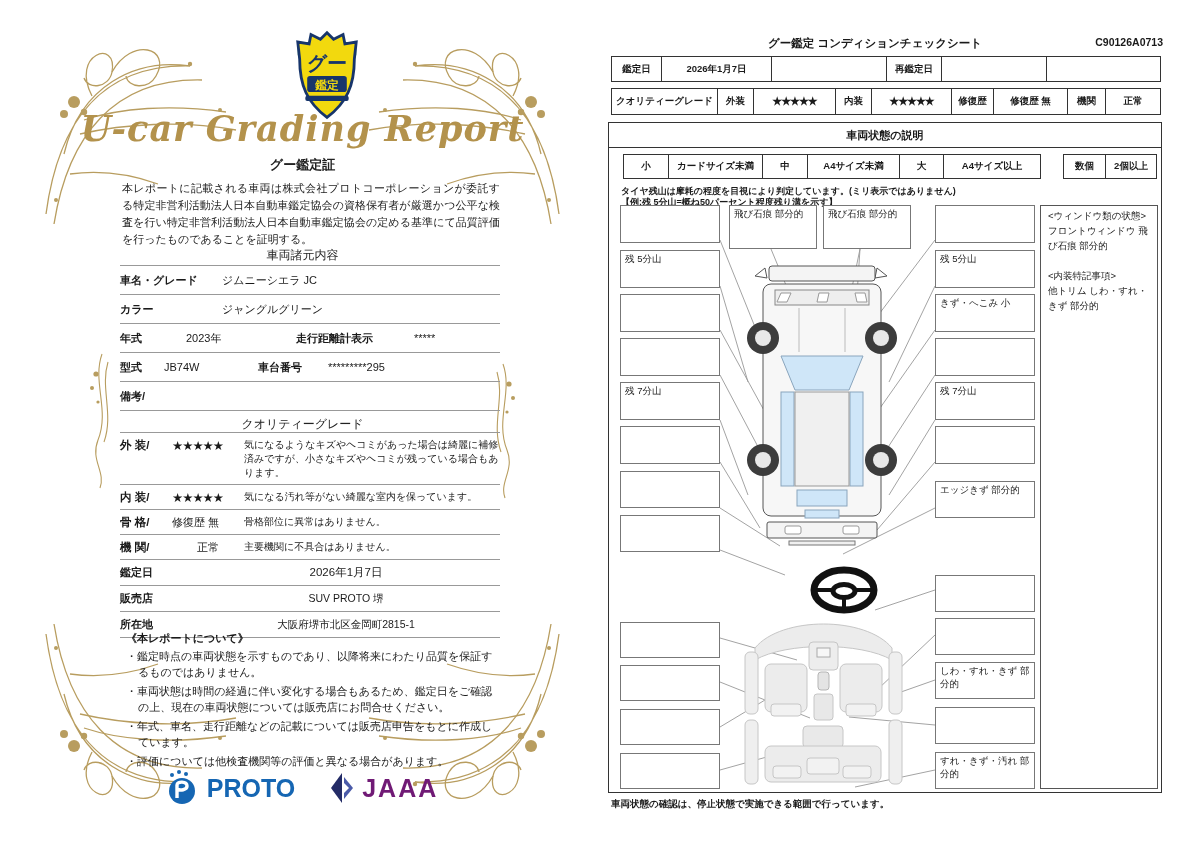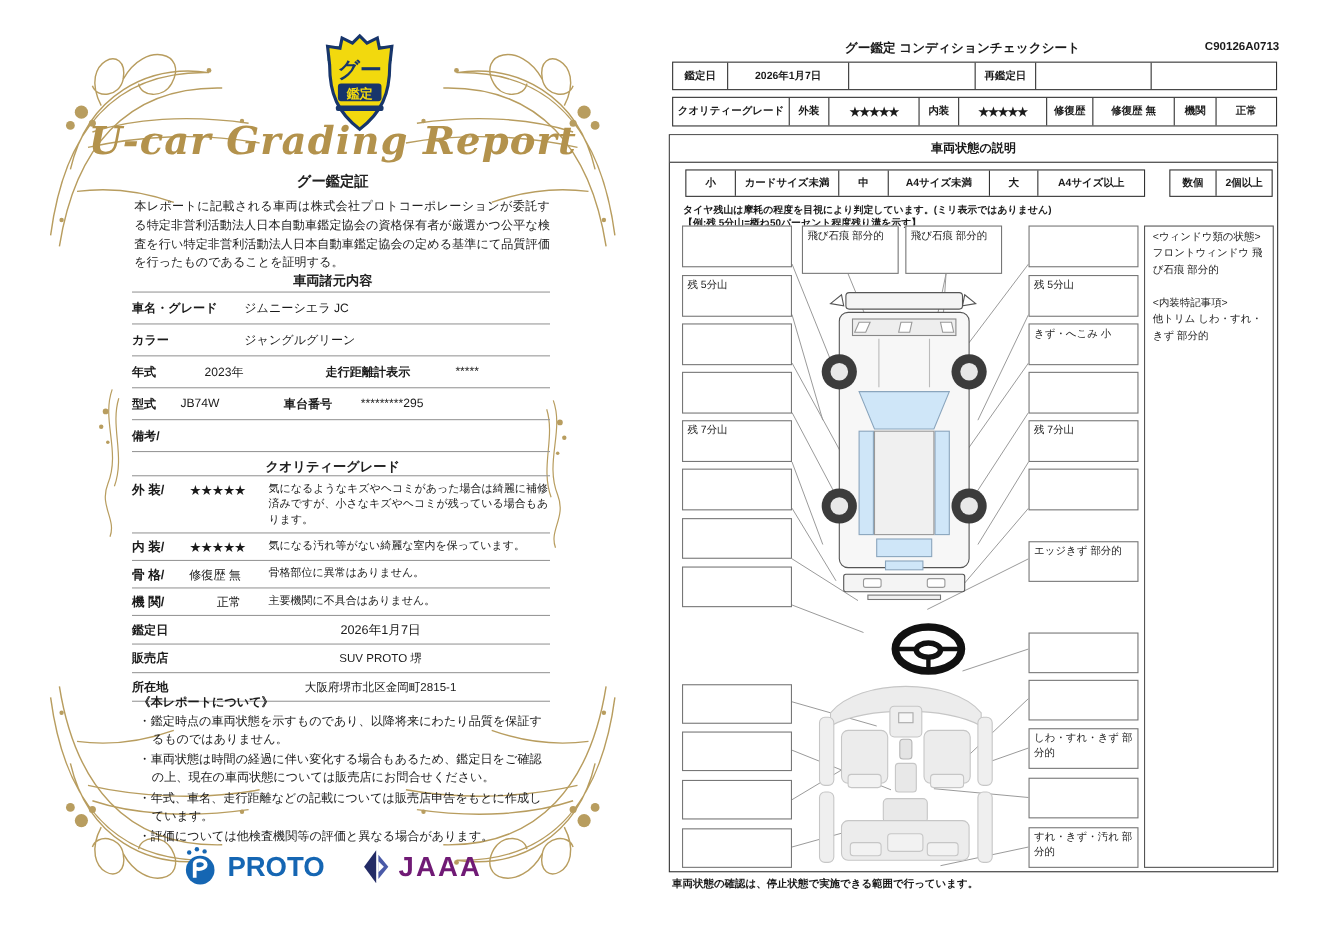--- a/index.html
+++ b/index.html
@@ -6,21 +6,21 @@
   body{width:1200px;height:848px;background:#ffffff;font-family:"Liberation Sans",sans-serif;color:#1a1a1a;position:relative;overflow:hidden;}
   .abs{position:absolute;box-sizing:border-box;}
   .page{position:absolute;background:#fff;}
   
   #left-page{left:40px;top:24px;width:525px;height:800px;}
   #left-deco{position:absolute;inset:0;pointer-events:none;z-index:0;}
   #left-content{position:absolute;inset:0;z-index:1;}
   .cert-title{font-family:"DejaVu Serif",serif;font-style:italic;font-weight:bold;font-size:35px;color:#b3924c;text-align:center;letter-spacing:1px;}
   .cert-sub{font-size:13px;font-weight:bold;text-align:center;color:#222;}
   .cert-intro{font-size:11px;line-height:1.55;text-align:justify;color:#222;}
-  .sec-head{font-size:12px;font-weight:bold;text-align:center;color:#222;}
+  .sec-head{font-size:12px;font-weight:normal;text-align:center;color:#222;}
   .spec-table{border-top:1px solid #999;}
   .spec-row{display:flex;align-items:center;border-bottom:1px solid #999;box-sizing:border-box;}
   .spec-label{font-weight:bold;font-size:11px;}
   .spec-val{font-size:11px;}
   .q-row{display:flex;border-bottom:1px solid #999;box-sizing:border-box;padding:5px 0 4px 0;}
   .q-label{font-weight:bold;font-size:11.5px;width:52px;flex:none;}
   .q-grade{font-size:12.5px;width:72px;flex:none;letter-spacing:-1px;}
   .q-grade.txt{font-size:11px;letter-spacing:0;}
   .q-desc{font-size:10px;line-height:1.4;flex:1;}
   .i-row{display:flex;align-items:center;border-bottom:1px solid #999;box-sizing:border-box;height:26px;}
@@ -343,21 +343,21 @@
   <div class="cbox" style="left:15px;top:396px;width:100px;height:38px;"><span></span></div>
   <div class="cbox" style="left:15px;top:441px;width:100px;height:37px;"><span></span></div>
   <div class="cbox" style="left:15px;top:485px;width:100px;height:37px;"><span></span></div>
 
   <div class="cbox" style="left:330px;top:175px;width:100px;height:38px;"><span></span></div>
   <div class="cbox" style="left:330px;top:220px;width:100px;height:38px;"><span>残 5分山</span></div>
   <div class="cbox" style="left:330px;top:264px;width:100px;height:38px;"><span>きず・へこみ 小</span></div>
   <div class="cbox" style="left:330px;top:308px;width:100px;height:38px;"><span></span></div>
   <div class="cbox" style="left:330px;top:352px;width:100px;height:38px;"><span>残 7分山</span></div>
   <div class="cbox" style="left:330px;top:396px;width:100px;height:38px;"><span></span></div>
-  <div class="cbox" style="left:330px;top:462px;width:100px;height:37px;"><span>エッジきず 部分的</span></div>
+  <div class="cbox" style="left:330px;top:451px;width:100px;height:37px;"><span>エッジきず 部分的</span></div>
 
   <div class="cbox" style="left:15px;top:592px;width:100px;height:36px;"><span></span></div>
   <div class="cbox" style="left:15px;top:635px;width:100px;height:36px;"><span></span></div>
   <div class="cbox" style="left:15px;top:679px;width:100px;height:36px;"><span></span></div>
   <div class="cbox" style="left:15px;top:723px;width:100px;height:36px;"><span></span></div>
 
   <div class="cbox" style="left:330px;top:545px;width:100px;height:37px;"><span></span></div>
   <div class="cbox" style="left:330px;top:588px;width:100px;height:37px;"><span></span></div>
   <div class="cbox" style="left:330px;top:632px;width:100px;height:37px;"><span>しわ・すれ・きず 部分的</span></div>
   <div class="cbox" style="left:330px;top:677px;width:100px;height:37px;"><span></span></div>

